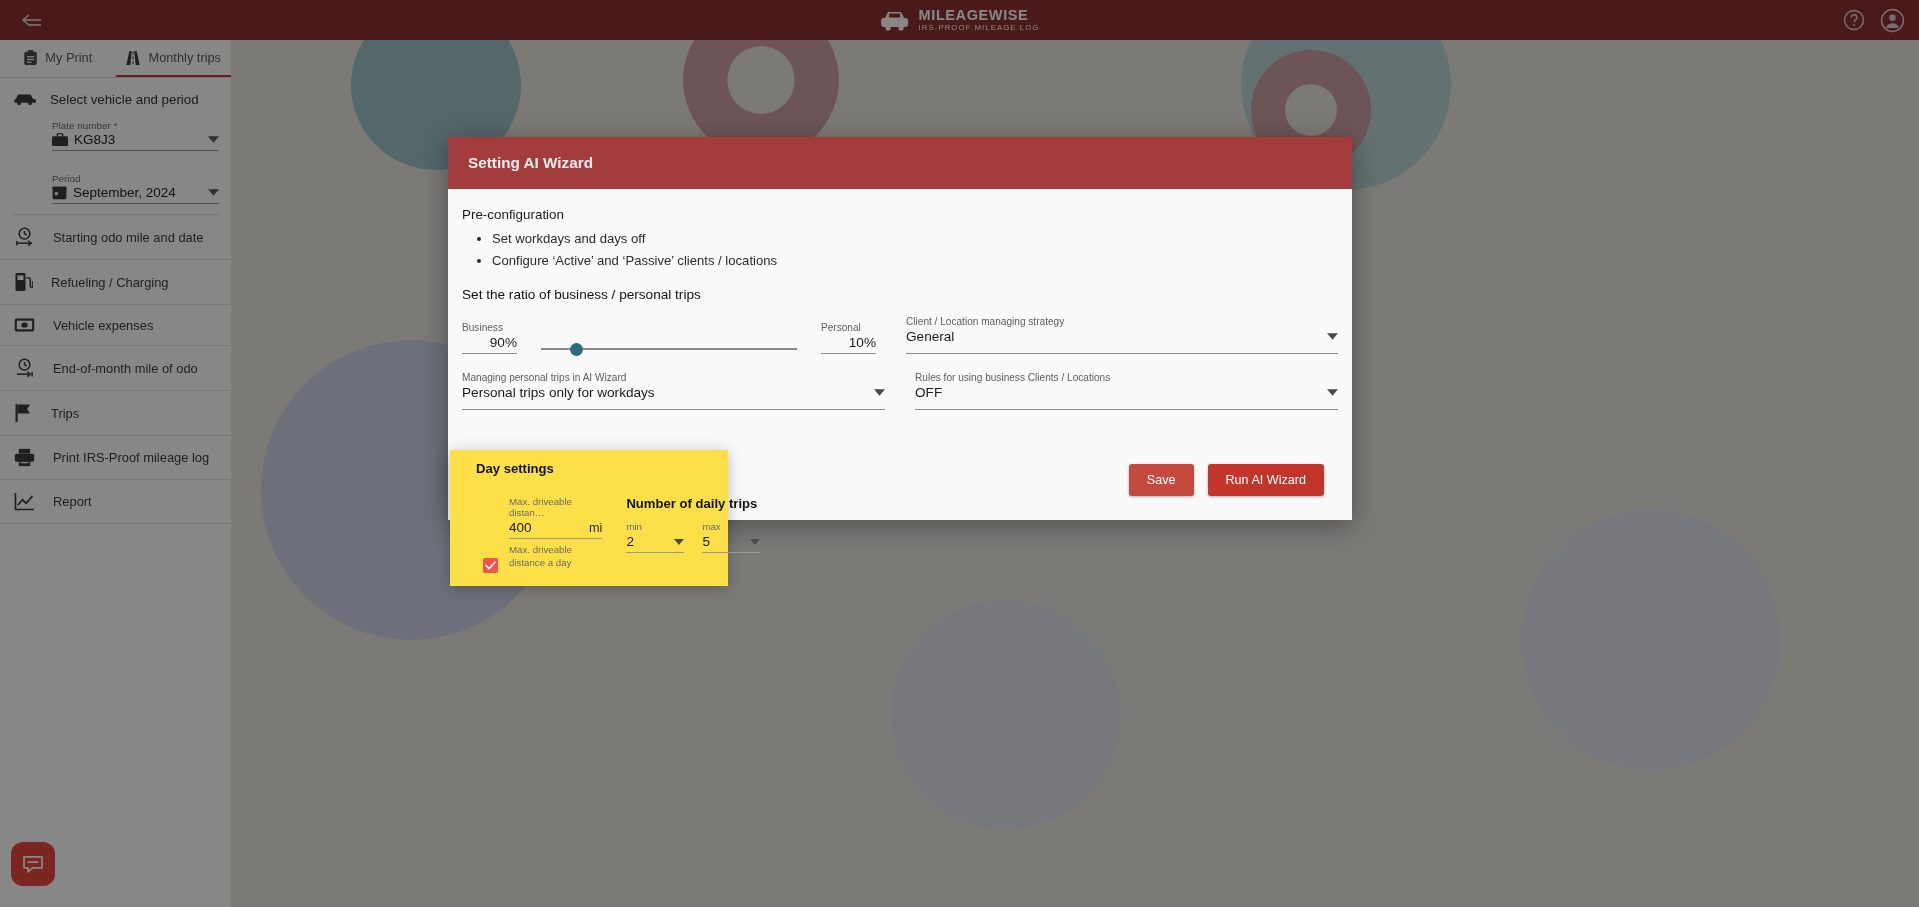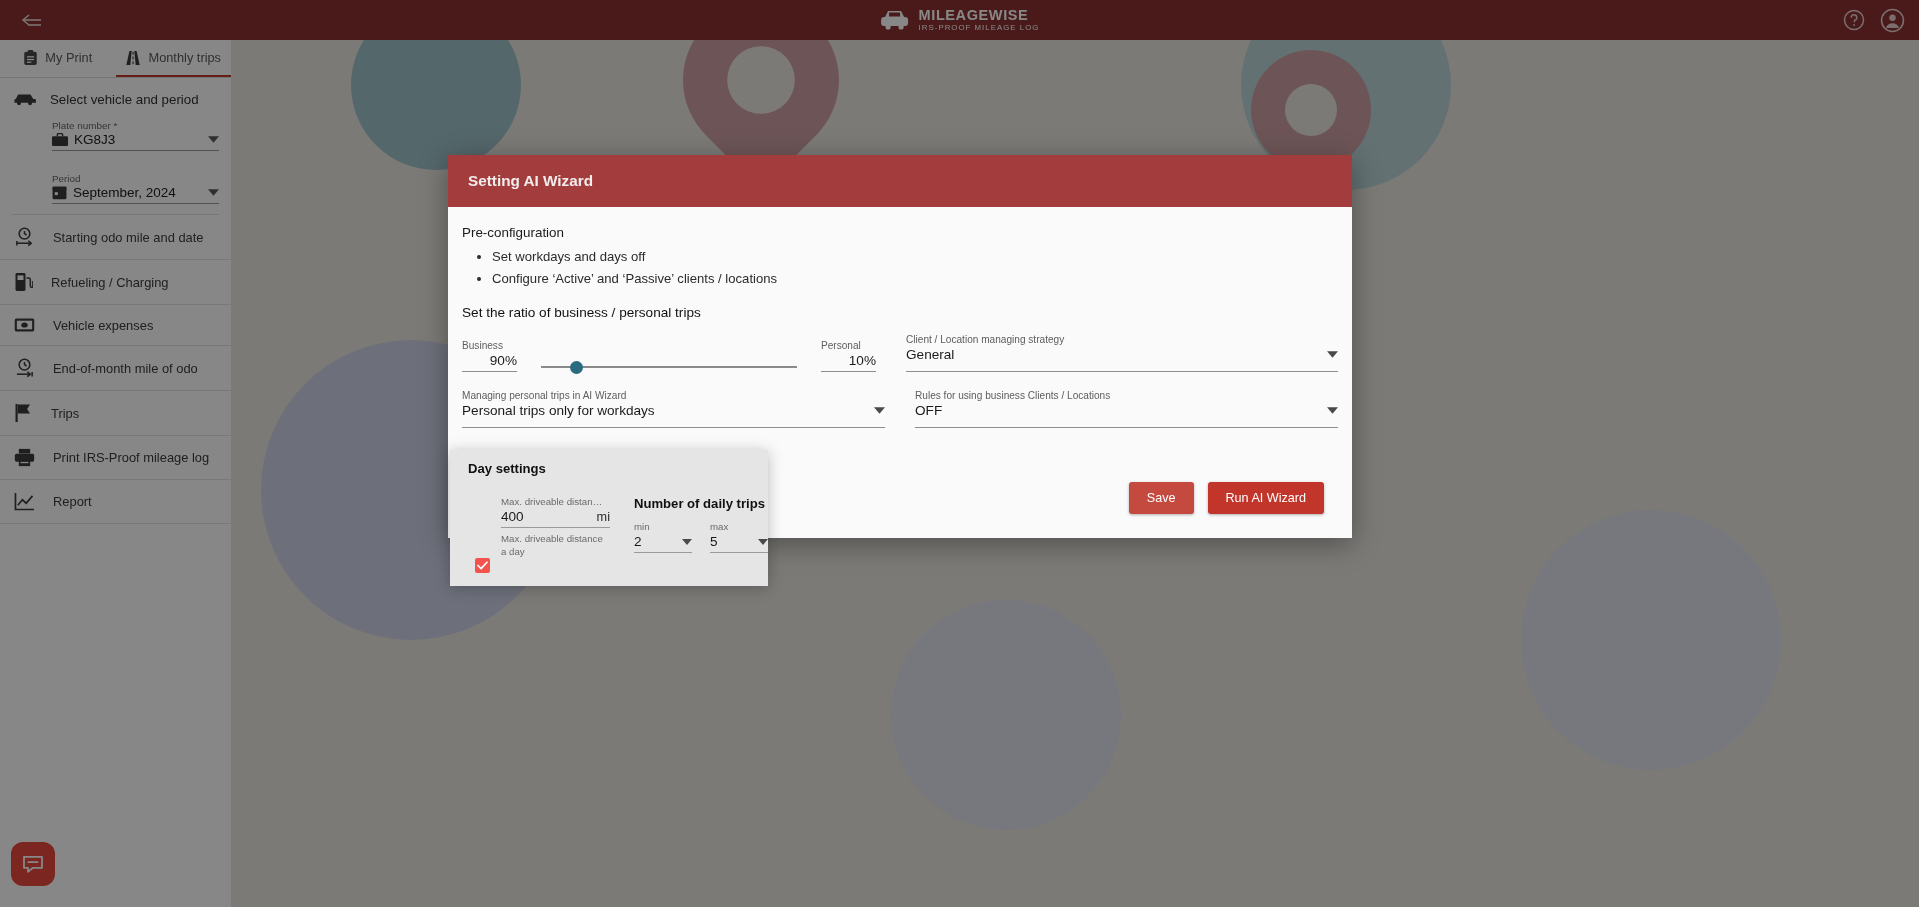--- a/index.html
+++ b/index.html
@@ -37,21 +37,21 @@
 
   
   .topbar {
     position:absolute; left:0; top:0; width:1919px; height:40px;
     background:#8c3232; display:flex; align-items:center;
     z-index:5;
   }
   .hamburger { margin-left:18px; width:26px; height:26px; display:flex; align-items:center; justify-content:center; cursor:pointer; }
   .brand {
     position:absolute; left:50%; transform:translateX(-50%);
-    display:flex; gap:9px; color:#fff;
+    display:flex; align-items:center; gap:9px; color:#fff;
   }
   .brand-text { line-height:1.05; }
   .brand-name { font-size:14.5px; font-weight:bold; letter-spacing:.6px; }
   .brand-sub { font-size:7.8px; letter-spacing:1.05px; }
   .topright { position:absolute; right:14px; display:flex; gap:14px; align-items:center; }
 
   
   .tabsbar {
     position:absolute; left:0; top:40px; width:231px; height:38px;
     background:#fff; display:flex; align-items:flex-end; z-index:4;
@@ -97,21 +97,21 @@
     align-items:center; justify-content:center; z-index:6; cursor:pointer;
   }
 
   
   .dim {
     position:absolute; inset:0; background:rgba(0,0,0,0.47); z-index:20;
   }
 
   
   .modal {
-    position:absolute; left:448px; top:155px; width:904px;
+    position:absolute; left:448px; top:137px; width:904px;
     background:#fafafa; z-index:21;
     box-shadow:0 6px 26px rgba(0,0,0,.35);
     display:flex; flex-direction:column;
   }
   .modal-head {
     height:52px; background:#a33c3c; display:flex; align-items:center;
     padding:0 20px; color:#f2eded; font-size:15.3px; font-weight:bold;
   }
   .modal-body { padding:18px 14px 0 14px; }
 
@@ -152,24 +152,24 @@
   .btn {
     border:none; color:#fff; font-size:12.6px; font-family:inherit;
     padding:9px 18px; border-radius:3px; cursor:pointer;
     box-shadow:0 1px 3px rgba(0,0,0,.3);
   }
   .btn-save { background:#c44a3f; min-width:54px; }
   .btn-run  { background:#c1352b; }
 
   
   .daypanel {
-    position:absolute; left:450px; top:450px; width:318px; height:136px;
-    background:#e5e5e5; z-index:30;
+    position:absolute; left:450px; top:450px; width:278px; height:136px;
+    background:#fde047; z-index:30;
     box-shadow:0 2px 14px rgba(0,0,0,.25);
-    padding:11px 0 0 18px;
+    padding:11px 0 0 26px;
   }
   .day-title { font-size:13.1px; color:#111; font-weight:bold; margin-bottom:20px; }
   .day-row { display:flex; align-items:flex-start; }
 
   .chk {
     width:15px; height:15px; background:#f4524d; border-radius:2px;
     display:flex; align-items:center; justify-content:center;
     margin:62px 0 0 7px; cursor:pointer; flex:none;
   }
   .dist-col { margin-left:11px; width:120px; }

